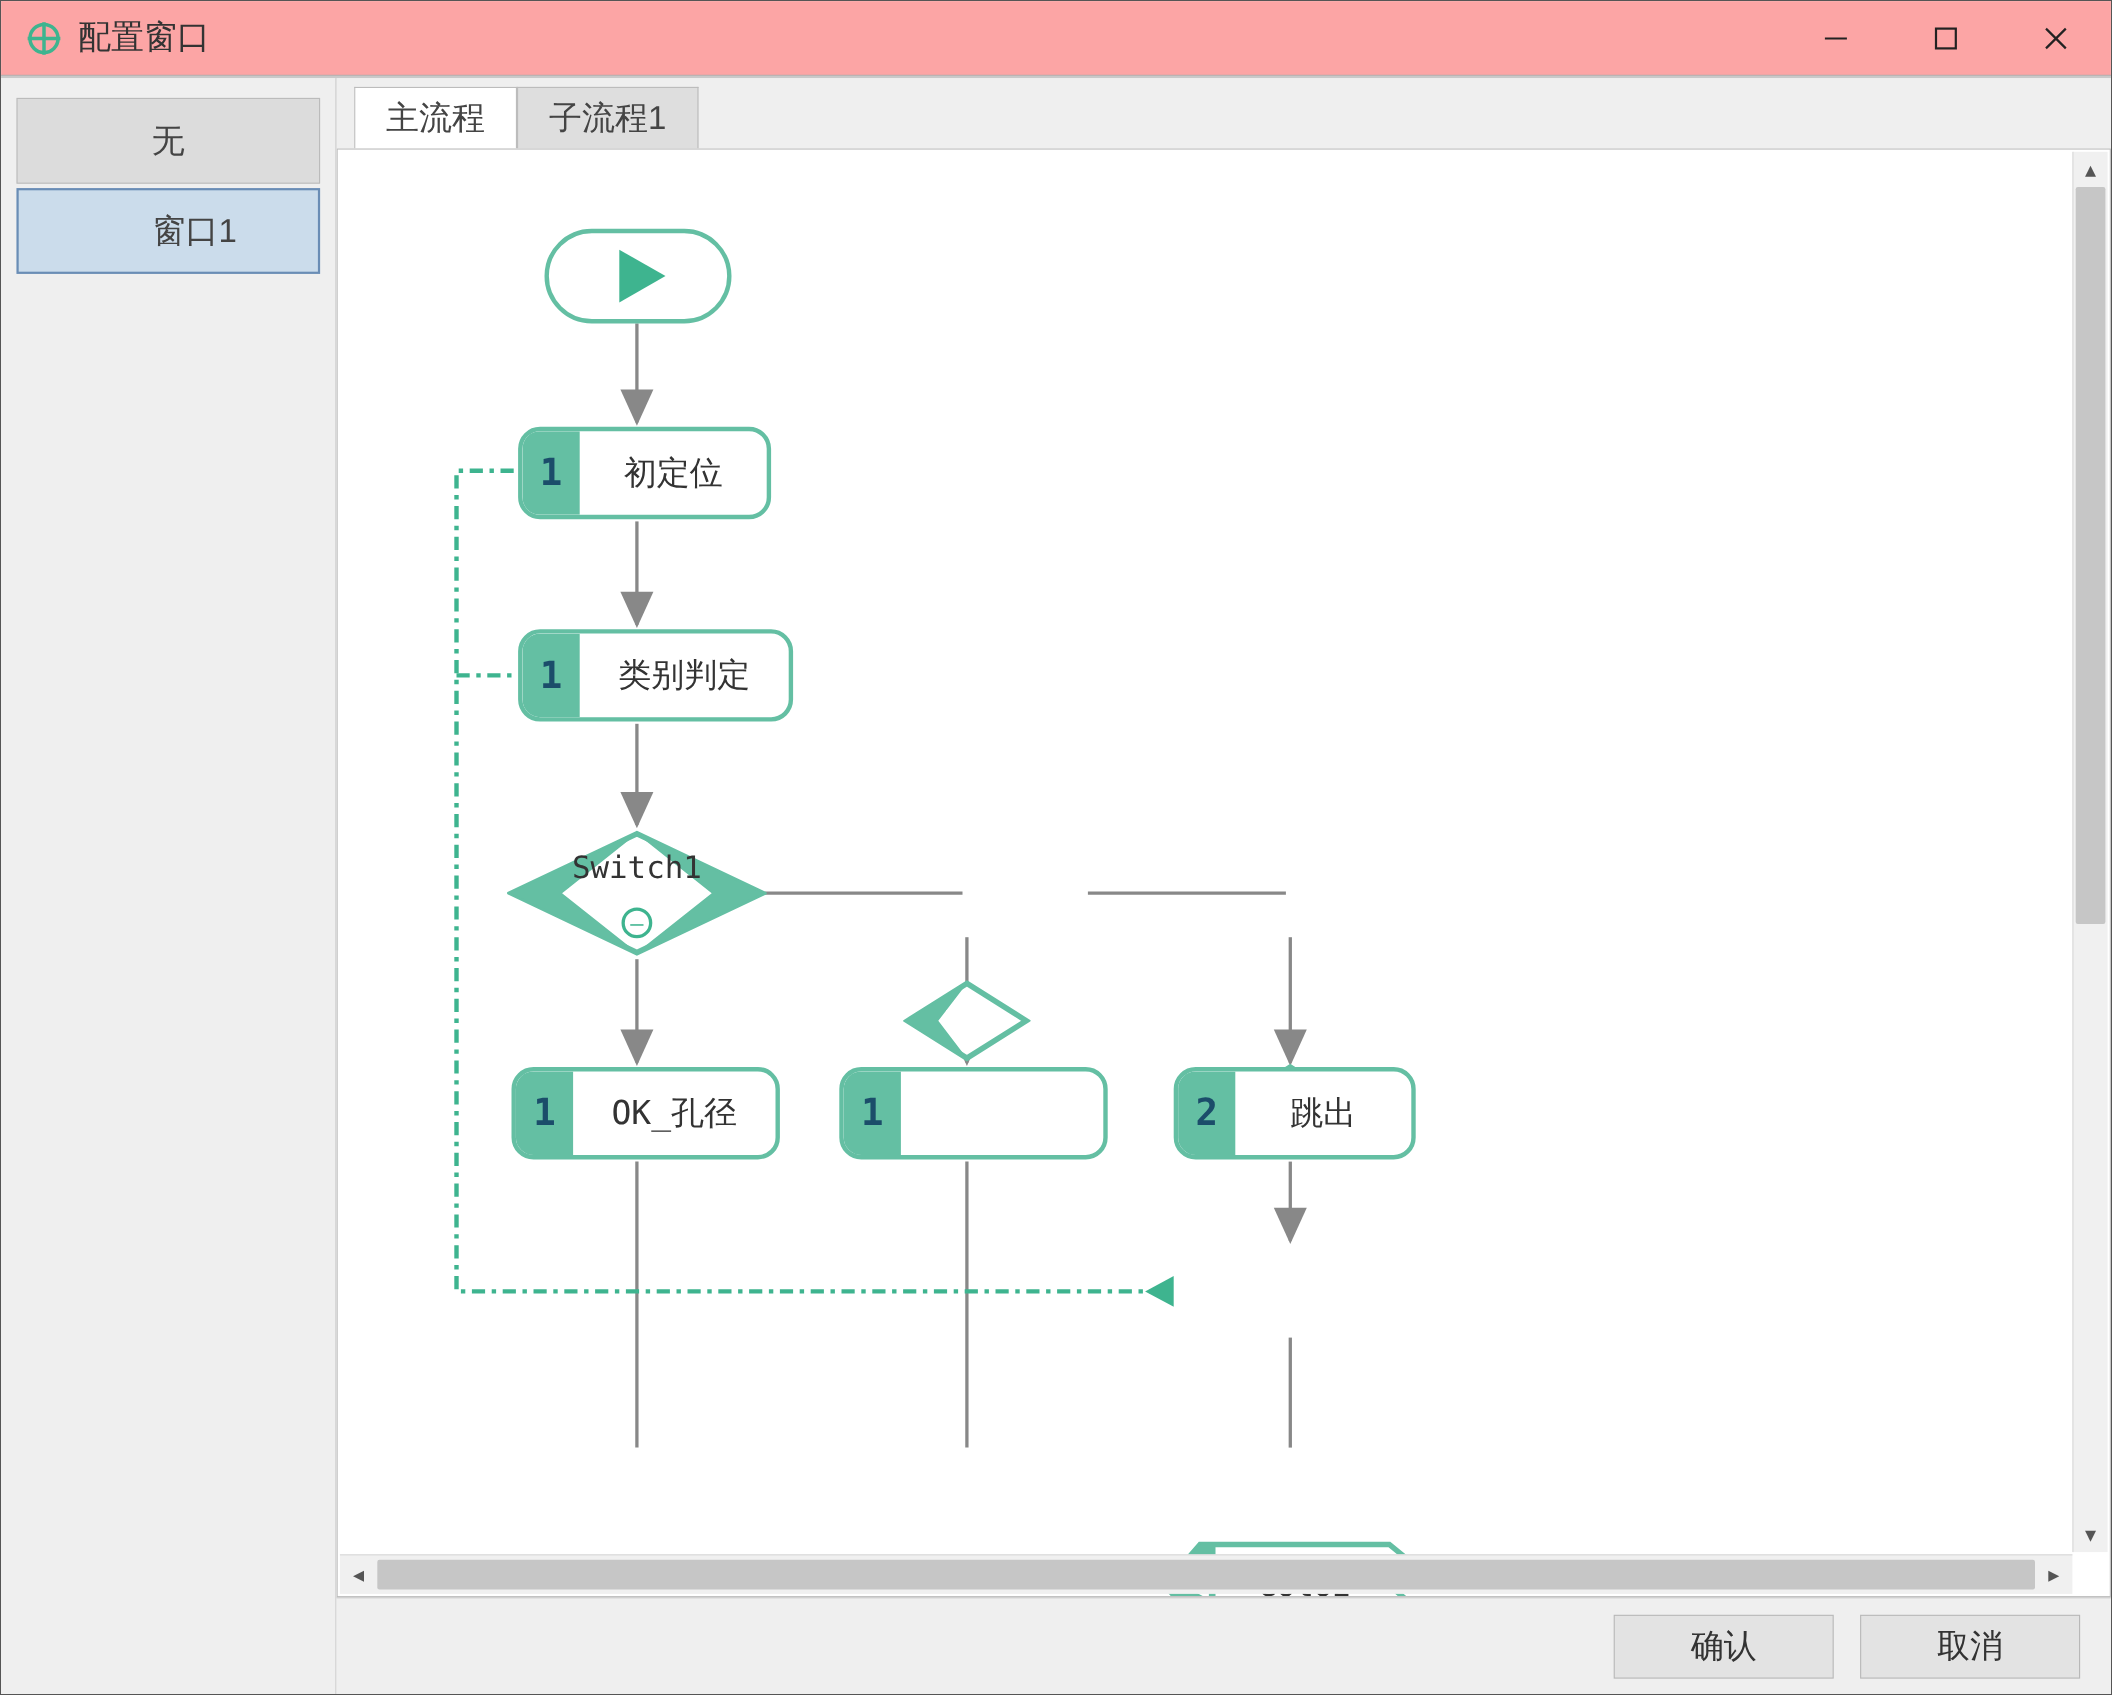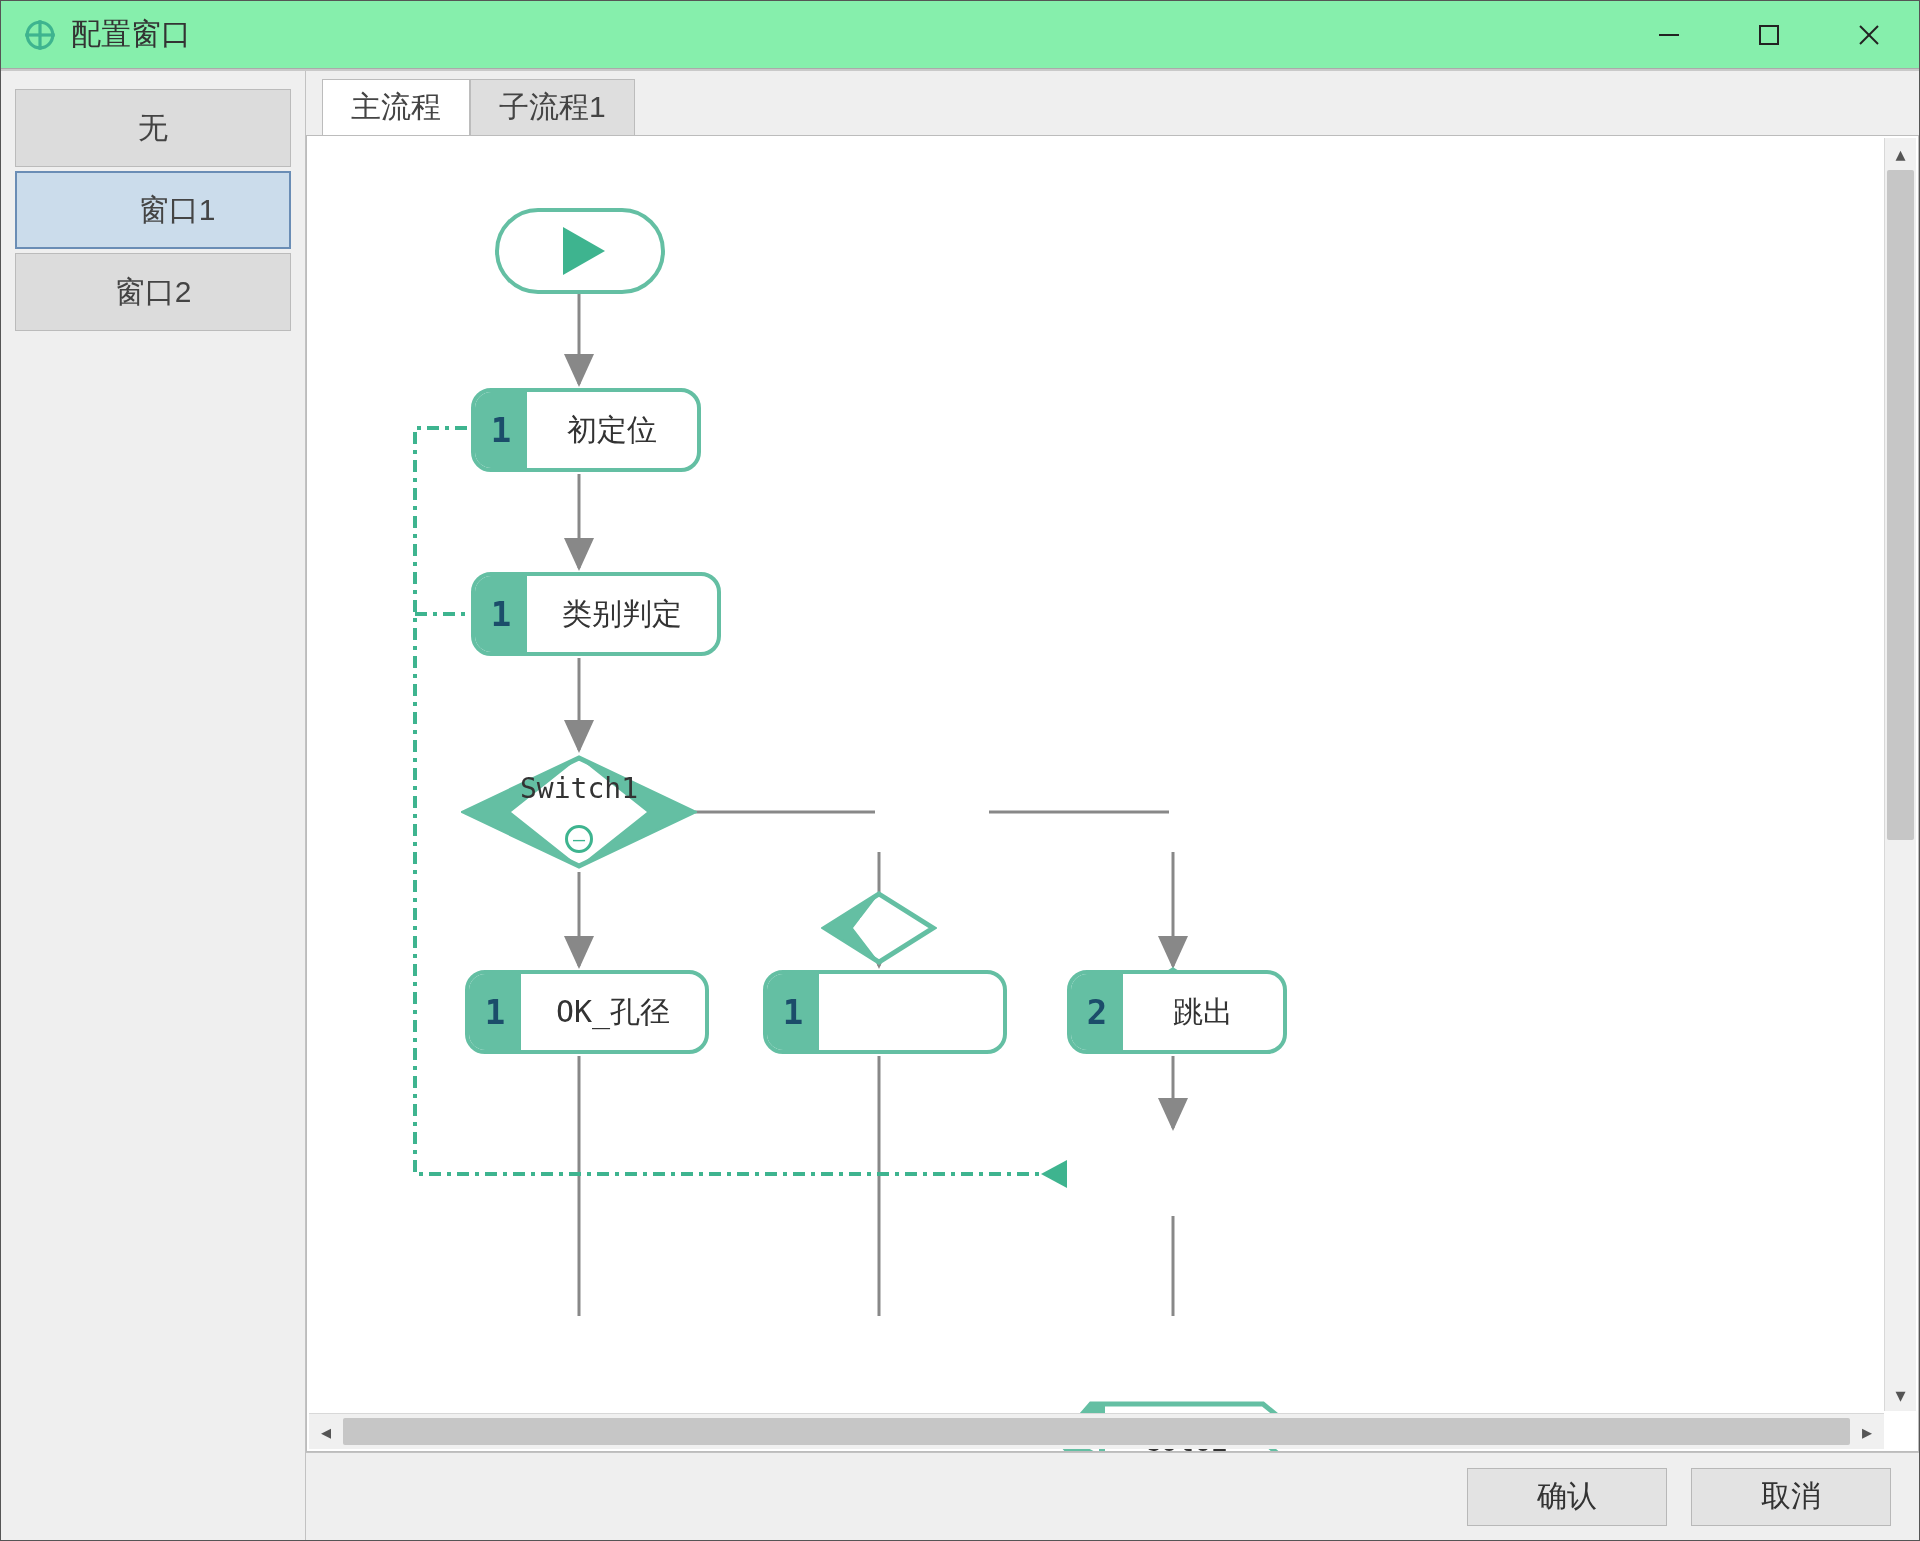--- a/index.html
+++ b/index.html
@@ -1,20 +1,20 @@
 <!DOCTYPE html>
 <html><head>
 <meta charset="utf-8">
 <style>
 * { box-sizing: border-box; margin: 0; padding: 0; }
 body { font-family: "Microsoft YaHei", "SimSun", sans-serif; background: #fff; width: 1920px; height: 1541px; overflow: hidden; }
 
 .window { width: 1920px; height: 1541px; display: flex; flex-direction: column; border: 1px solid #555; }
 
-.titlebar { height: 68px; display: flex; align-items: center; border-bottom: 1px solid #aaa; background: #86efac; }
+.titlebar { height: 68px; display: flex; align-items: center; border-bottom: 1px solid #aaa; background: #fca5a5; }
 .titlebar-icon { width: 34px; height: 34px; margin: 0 14px 0 22px; }
 .titlebar-title { font-size: 30px; color: #333; flex: 1; }
 .win-controls { display: flex; height: 100%; }
 .win-btn { width: 100px; height: 100%; display: flex; align-items: center; justify-content: center; font-size: 30px; color: #222; background: transparent; border: none; }
 
 .body { flex: 1; display: flex; position: relative; border-top: 2px solid #c9c9c9; background: #efefef; }
 
 .sidebar { width: 305px; padding-top: 18px; background: #efefef; border-right: 1px solid #c2c2c2; }
 .sidebar-item { height: 78px; margin: 0 14px 4px 14px; background: #dcdcdc; border: 1px solid #bbb; display: flex; align-items: center; justify-content: center; font-size: 30px; color: #444; cursor: pointer; }
 .sidebar-item.active { background: #cbdceb; border: 2px solid #6a8db5; padding-left: 48px; }
@@ -96,21 +96,20 @@
           </svg>
       </button>
     </div>
   </div>
 
   <div class="body">
 
     <div class="sidebar">
       <div class="sidebar-item">无</div>
       <div class="sidebar-item active">窗口1</div>
-      <div class="sidebar-item">窗口2</div>
     </div>
 
     <div class="main">
       <div class="tabs">
         <div class="tab active">主流程</div>
         <div class="tab">子流程1</div>
       </div>
 
       <div class="canvas-wrap">
         <div class="canvas">

